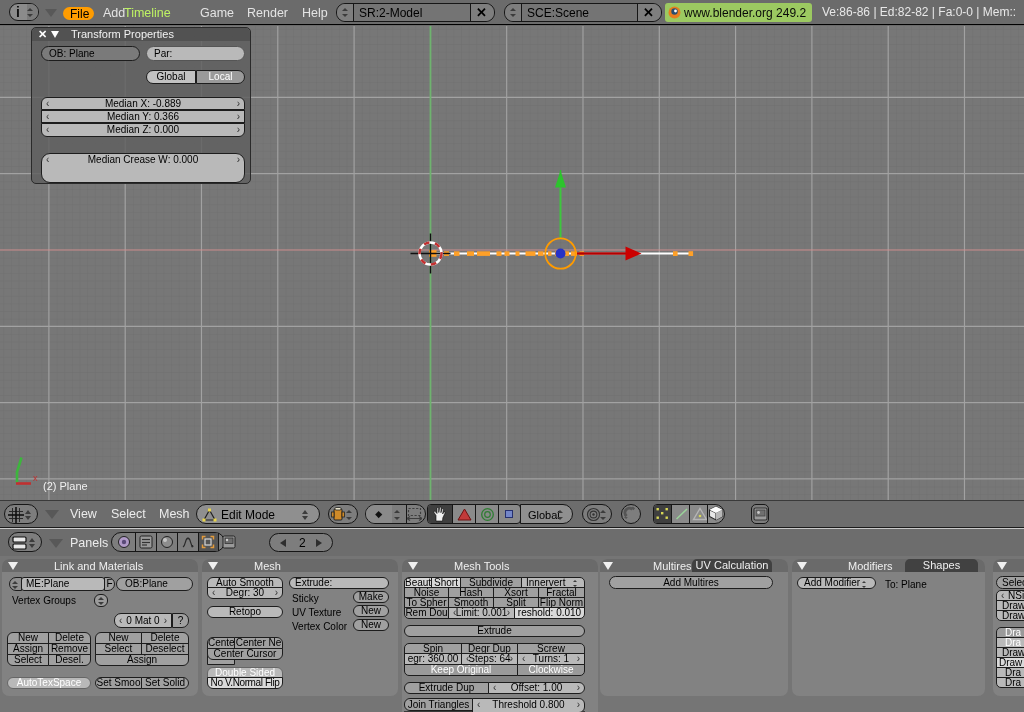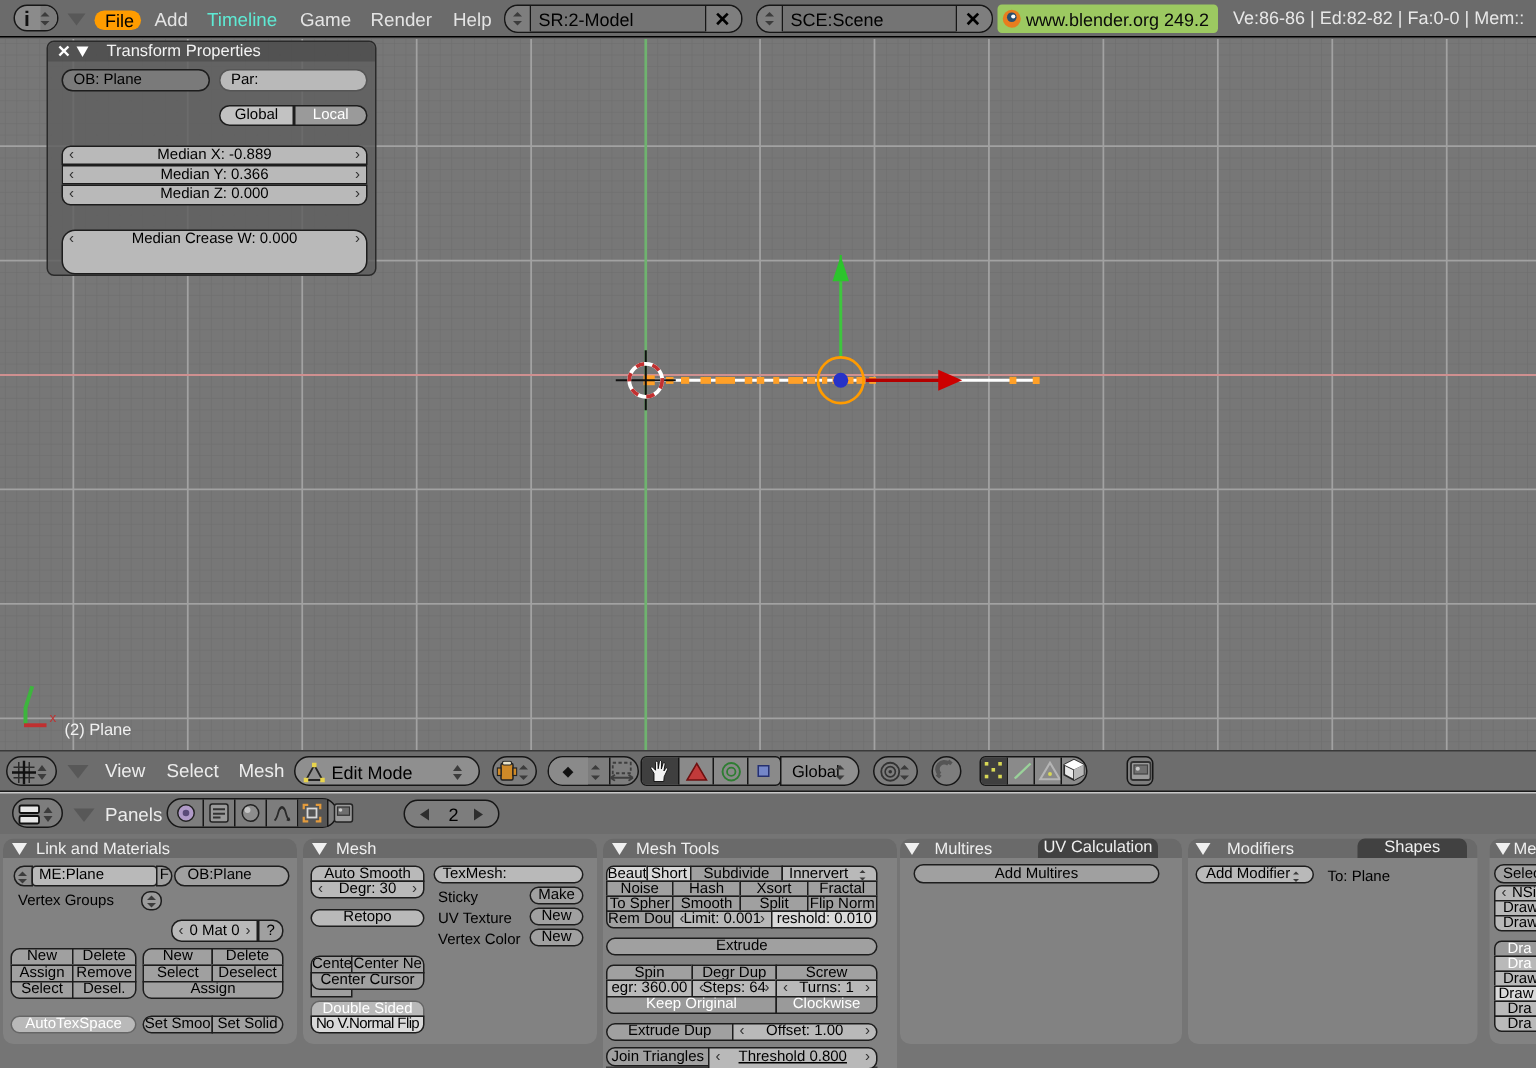--- a/index.html
+++ b/index.html
@@ -20,21 +20,21 @@
 .spin{position:absolute;width:9px;}
 .spin i{position:absolute;left:0;width:0;height:0;border-left:4px solid transparent;border-right:4px solid transparent;}
 .spin i.u{top:0;border-bottom:4px solid #3c3c3c;}
 .spin i.d{bottom:0;border-top:4px solid #3c3c3c;}
 
 .tri{position:absolute;width:0;height:0;border-left:6px solid transparent;border-right:6px solid transparent;border-top:8px solid #4c4c4c;}
 .tri.o{border-top-color:#585858;}
 
 .panel{position:absolute;background:#828282;border-radius:7px;}
 .phead{position:absolute;left:0;right:0;top:0;height:13px;background:#6a6a6a;border-radius:7px 7px 0 0;color:#efefef;font-size:11px;font-family:"Liberation Sans",sans-serif;}
-.phead .pt{position:absolute;top:1px;}
+.phead .pt{position:absolute;top:1px;margin-left:30px;}
 .ptri{position:absolute;width:0;height:0;border-left:5px solid transparent;border-right:5px solid transparent;border-top:8px solid #f0f0f0;left:6px;top:3px;}
 .tab{position:absolute;top:0;height:13px;font-size:11px;color:#efefef;text-align:center;}
 .tab.inactive{background:#414141;border-radius:5px 5px 0 0;}
 </style>
 </head>
 <body>
 <div id="app">
 
 <div class="abs" id="topbar" style="left:0;top:0;width:1024px;height:25px;background:#6b6b6b;border-bottom:1px solid #000;">
 
@@ -43,21 +43,21 @@
     <span style="position:absolute;left:6px;top:0px;font-size:14px;font-weight:bold;color:#111;">i</span>
     <span class="spin" style="right:2px;top:4px;height:9px;">
           <i class="u" style="border-left-width:3px;border-right-width:3px;border-bottom-width:3px;"></i>
           <i class="d" style="border-left-width:3px;border-right-width:3px;border-top-width:3px;"></i>
         </span>
   </div>
   <span class="tri o" style="left:45px;top:9px;"></span>
   <div class="abs" style="left:63px;top:7px;width:31px;height:13px;background:#ff9c00;border-radius:7px;"></div>
   <span class="lab" style="left:70px;top:7px;font-size:12px;color:#000;">File</span>
   <span class="lab" style="left:103px;top:6px;font-size:12.5px;color:#e4e4e4;">Add</span>
-  <span class="lab" style="left:138px;top:6px;font-size:12.5px;color:#5eead4;">Timeline</span>
+  <span class="lab" style="left:124px;top:6px;font-size:12.5px;color:#bef264;">Timeline</span>
   <span class="lab" style="left:200px;top:6px;font-size:12.5px;color:#e4e4e4;">Game</span>
   <span class="lab" style="left:247px;top:6px;font-size:12.5px;color:#e4e4e4;">Render</span>
   <span class="lab" style="left:302px;top:6px;font-size:12.5px;color:#e4e4e4;">Help</span>
 
   <div class="abs" style="left:336px;top:3px;width:159px;height:19px;border:1px solid #161616;border-radius:9px;background:#747474;">
     <div class="abs" style="left:0;top:0;width:17px;height:17px;border-right:1px solid #161616;border-radius:9px 0 0 9px;background:#7e7e7e;"></div>
     <span class="spin" style="left:5px;top:4px;height:9px;">
           <i class="u" style="border-left-width:3px;border-right-width:3px;border-bottom-width:3px;"></i>
           <i class="d" style="border-left-width:3px;border-right-width:3px;border-top-width:3px;"></i>
         </span>
@@ -439,21 +439,21 @@
 </div>
 
 <div class="panel" style="left:202px;top:3px;width:196px;height:137px;">
   <div class="phead">
           <span class="ptri"></span>
           <span class="pt" style="left:22px;">Mesh</span>
         </div>
   <div class="btn lt" style="left:5px;top:18px;width:76px;height:11px;border-radius:6px 6px 0 0;line-height:9px;">Auto Smooth</div>
   <div class="btn lt numarr" style="left:5px;top:28px;width:76px;height:12px;border-radius:0 0 6px 6px;line-height:10px;">Degr: 30</div>
   <div class="btn lt pill" style="left:5px;top:47px;width:76px;height:12px;line-height:10px;">Retopo</div>
-  <div class="btn lt" style="left:87px;top:18px;width:100px;height:12px;border-radius:6px;text-align:left;padding-left:5px;line-height:10px;">TexMesh:</div>
+  <div class="btn lt" style="left:87px;top:18px;width:100px;height:12px;border-radius:6px;text-align:left;padding-left:5px;line-height:10px;">Extrude:</div>
   <span class="lab" style="left:90px;top:34px;">Sticky</span>
   <div class="btn pill" style="left:151px;top:32px;width:36px;height:12px;line-height:10px;">Make</div>
   <span class="lab" style="left:90px;top:48px;">UV Texture</span>
   <div class="btn pill" style="left:151px;top:46px;width:36px;height:12px;line-height:10px;">New</div>
   <span class="lab" style="left:90px;top:62px;">Vertex Color</span>
   <div class="btn pill" style="left:151px;top:60px;width:36px;height:12px;line-height:10px;">New</div>
   <div class="btn" style="left:5px;top:78px;width:28px;height:28px;border-radius:6px 0 0 0;line-height:10px;">Cente</div>
   <div class="btn" style="left:32px;top:78px;width:49px;height:12px;border-radius:0 6px 0 0;line-height:10px;">Center Ne</div>
   <div class="btn" style="left:5px;top:89px;width:76px;height:12px;border-radius:0 0 6px 6px;line-height:10px;">Center Cursor</div>
   <div class="btn lt on" style="left:5px;top:108px;width:76px;height:11px;border-color:#666;border-radius:6px 6px 0 0;line-height:9px;">Double Sided</div>
@@ -491,21 +491,21 @@
   <div class="btn" style="left:115px;top:84px;width:68px;height:11px;border-radius:0 5px 0 0;line-height:9px;">Screw</div>
   <div class="btn lt" style="left:2px;top:94px;width:58px;height:12px;border-radius:0;line-height:10px;">egr: 360.00</div>
   <div class="btn lt numarr" style="left:59px;top:94px;width:57px;height:12px;border-radius:0;line-height:10px;">Steps: 64</div>
   <div class="btn lt numarr" style="left:115px;top:94px;width:68px;height:12px;border-radius:0;line-height:10px;">Turns: 1</div>
   <div class="btn on" style="left:2px;top:105px;width:114px;height:12px;border-radius:0 0 0 5px;line-height:10px;background:#9a9a9a;">Keep Original</div>
   <div class="btn on" style="left:115px;top:105px;width:68px;height:12px;border-radius:0 0 5px 0;line-height:10px;background:#9a9a9a;">Clockwise</div>
   <div class="btn" style="left:2px;top:123px;width:85px;height:12px;border-radius:6px 0 0 6px;line-height:10px;">Extrude Dup</div>
   <div class="btn lt numarr" style="left:86px;top:123px;width:97px;height:12px;border-radius:0 6px 6px 0;line-height:10px;">Offset: 1.00</div>
   <div class="abs" style="left:2px;top:152px;width:181px;height:1.5px;background:#3a3a3a;"></div>
   <div class="btn" style="left:2px;top:139px;width:69px;height:13px;border-radius:6px 0 0 6px;line-height:11px;">Join Triangles</div>
-  <div class="btn lt numarr" style="left:70px;top:139px;width:113px;height:15px;border-radius:0 6px 6px 0;line-height:11px;text-decoration:underline;">Threshold 0.800</div>
+  <div class="btn lt numarr" style="left:70px;top:139px;width:113px;height:15px;border-radius:0 6px 6px 0;line-height:11px;">Threshold 0.800</div>
 </div>
 
 <div class="panel" style="left:600px;top:3px;width:188px;height:137px;">
   <div class="phead">
           <span class="ptri" style="left:3px;"></span>
     <span class="pt" style="left:23px;">Multires</span>
     <span class="tab inactive" style="left:92px;width:80px;line-height:13px;">UV Calculation</span>
   </div>
   <div class="btn pill" style="left:9px;top:17px;width:164px;height:13px;line-height:11px;">Add Multires</div>
 </div>

